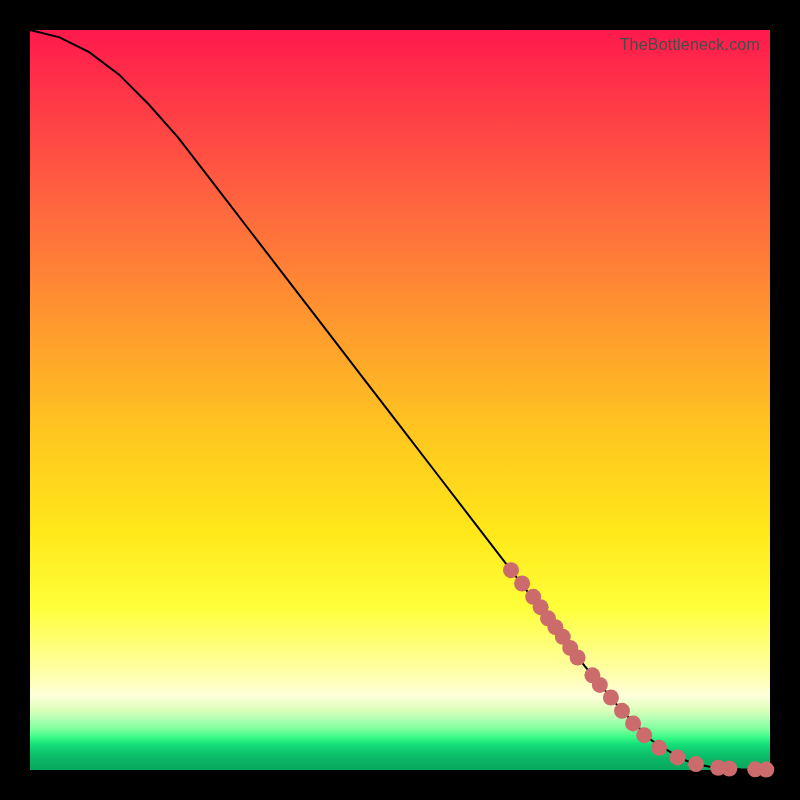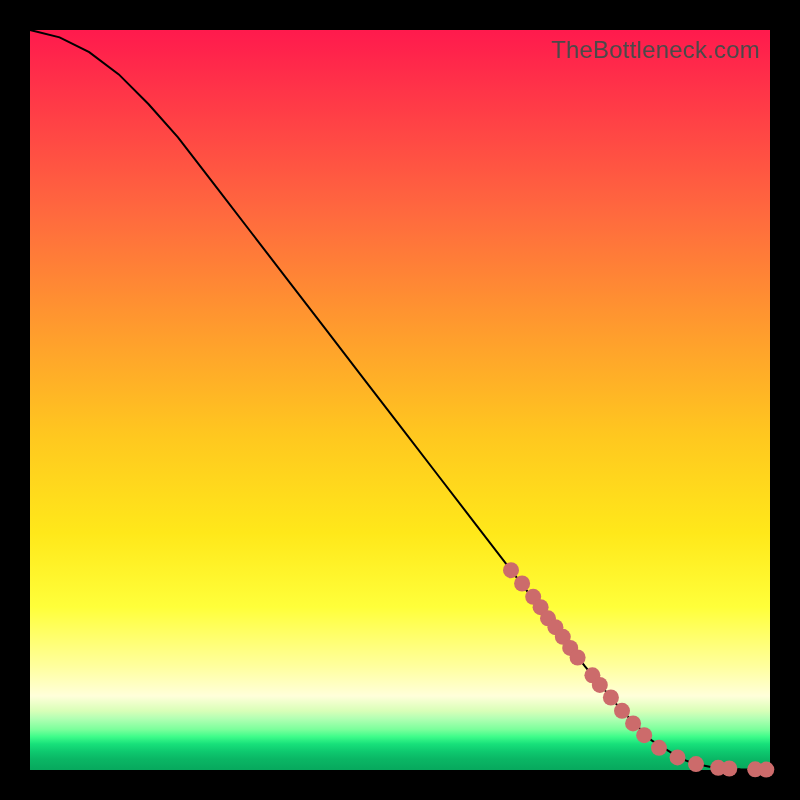--- a/index.html
+++ b/index.html
@@ -41,21 +41,21 @@
       #0ec96f 97.5%,
       #0ab765 98.5%,
       #07a85d 100%
     );
   }
   .watermark {
     position: absolute;
     top: 6px;
     right: 10px;
     color: #4a4a4a;
-    font-size: 24px;
+    font-size: 16px;
     font-weight: 500;
     letter-spacing: 0.2px;
     user-select: none;
   }
   svg.overlay {
     position: absolute;
     left: 0;
     top: 0;
     width: 740px;
     height: 740px;

